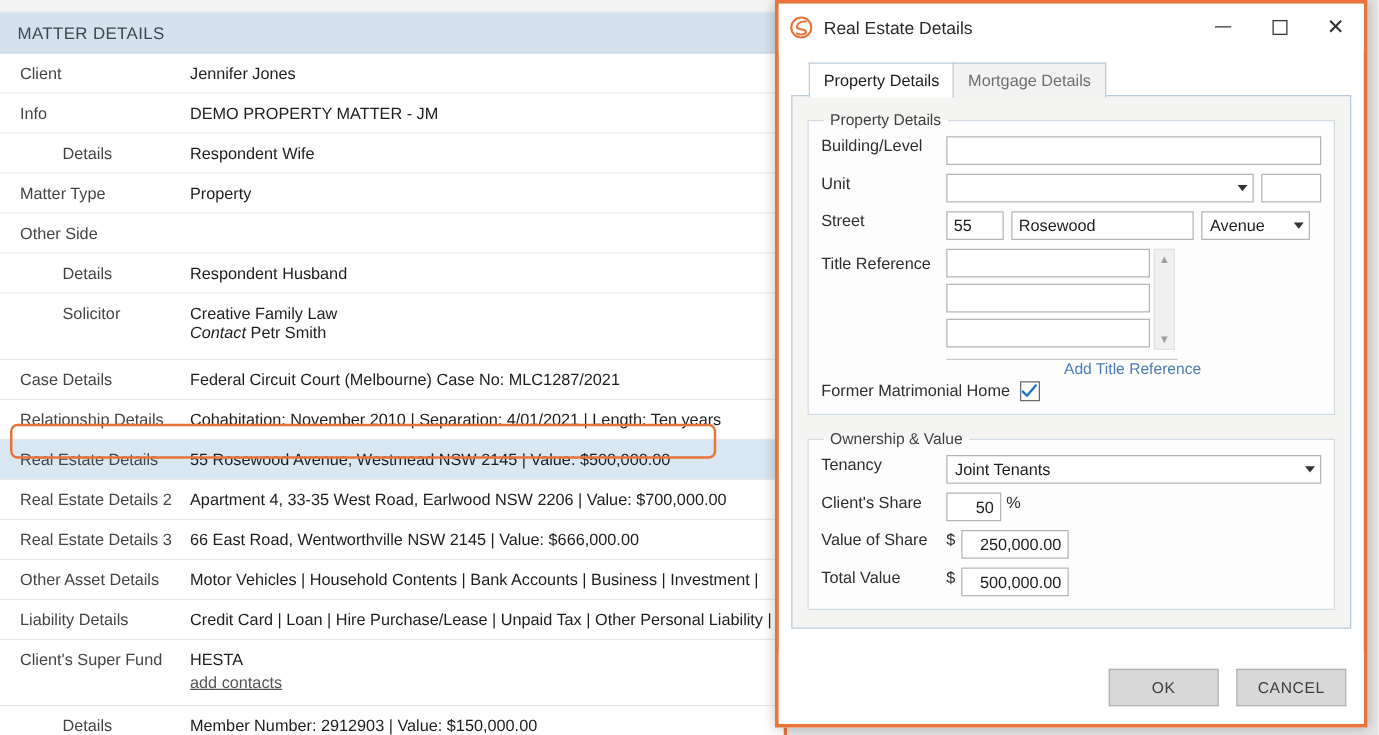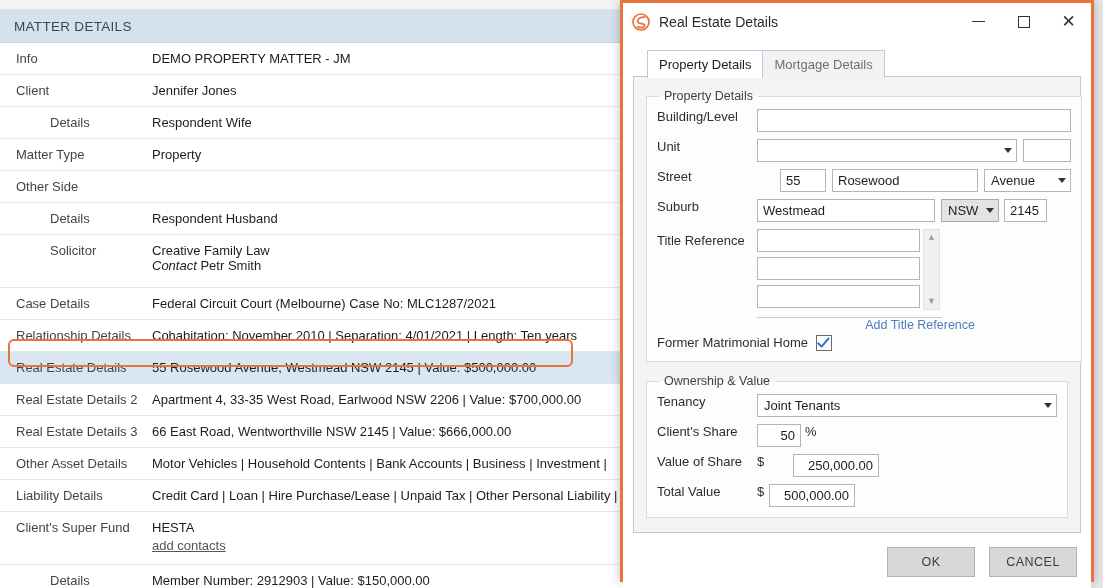--- a/index.html
+++ b/index.html
@@ -229,29 +229,29 @@
 
 <div id="root">
 
   <div class="backdrop-right"></div>
 
   <div class="matter-panel">
     <div class="panel-topstrip"></div>
     <div class="panel-header">MATTER DETAILS</div>
     <div id="matter-rows">
         <div class="mrow">
+          <div class="lbl">Client</div>
+          <div class="val">
+            <span class="subline">Jennifer Jones</span>
+          </div>
+        </div>
+        <div class="mrow">
           <div class="lbl">Info</div>
           <div class="val">
             <span class="subline">DEMO PROPERTY MATTER - JM</span>
-          </div>
-        </div>
-        <div class="mrow">
-          <div class="lbl">Client</div>
-          <div class="val">
-            <span class="subline">Jennifer Jones</span>
           </div>
         </div>
         <div class="mrow">
           <div class="lbl indent">Details</div>
           <div class="val">
             <span class="subline">Respondent Wife</span>
           </div>
         </div>
         <div class="mrow">
           <div class="lbl">Matter Type</div>
@@ -376,37 +376,28 @@
               <span class="flabel">Unit</span>
               <span class="combo" style="flex:1 1 auto;">
                 <span class="cv"></span>
                 <i class="caret"></i>
               </span>
               <input class="inp" style="width: 48px; margin-left: 6px;" type="text" value="">
             </div>
 
             <div class="frow">
               <span class="flabel">Street</span>
-              <input class="inp" style="width: 46px; margin-left: 23px;" type="text" value="55">
+              <input class="inp" style="width: 46px;" type="text" value="55">
               <input class="inp" style="width: 146px; margin-left: 6px;" type="text" value="Rosewood">
               <span class="combo" style="width:87px; margin-left:6px;">
                 <span class="cv">Avenue</span>
                 <i class="caret"></i>
               </span>
             </div>
 
-            <div class="frow">
-              <span class="flabel">Suburb</span>
-              <input class="inp" style="width: 178px;" type="text" value="Westmead">
-              <span class="combo gray" style="width:58px; margin-left:6px;">
-                <span class="cv">NSW</span>
-                <i class="caret"></i>
-              </span>
-              <input class="inp" style="width: 43px; margin-left: 5px;" type="text" value="2145">
-            </div>
 
             <div class="frow" style="align-items:flex-start;">
               <span class="flabel" style="padding-top:4px;">Title Reference</span>
               <span class="tr-col">
                 <input class="inp" type="text" style="">
                 <input class="inp" type="text" style="">
                 <input class="inp" type="text" style="">
               </span>
               <span class="scrollbar" style="height:81px; margin-left:3px;">
                 <i class="sb-arrow">▲</i>
@@ -447,21 +438,21 @@
 
             <div class="frow">
               <span class="flabel">Client's Share</span>
               <input class="inp num" style="width: 44px;" type="text" value="50">
               <span class="pct">%</span>
             </div>
 
             <div class="frow">
               <span class="flabel">Value of Share</span>
               <span class="dollar">$</span>
-              <input class="inp num" style="width: 86px; margin-left: 24px;" type="text" value="250,000.00">
+              <input class="inp num" style="width: 86px;" type="text" value="250,000.00">
             </div>
 
             <div class="frow">
               <span class="flabel">Total Value</span>
               <span class="dollar">$</span>
               <input class="inp num" style="width: 86px;" type="text" value="500,000.00">
             </div>
           </fieldset>
 
         </div>

